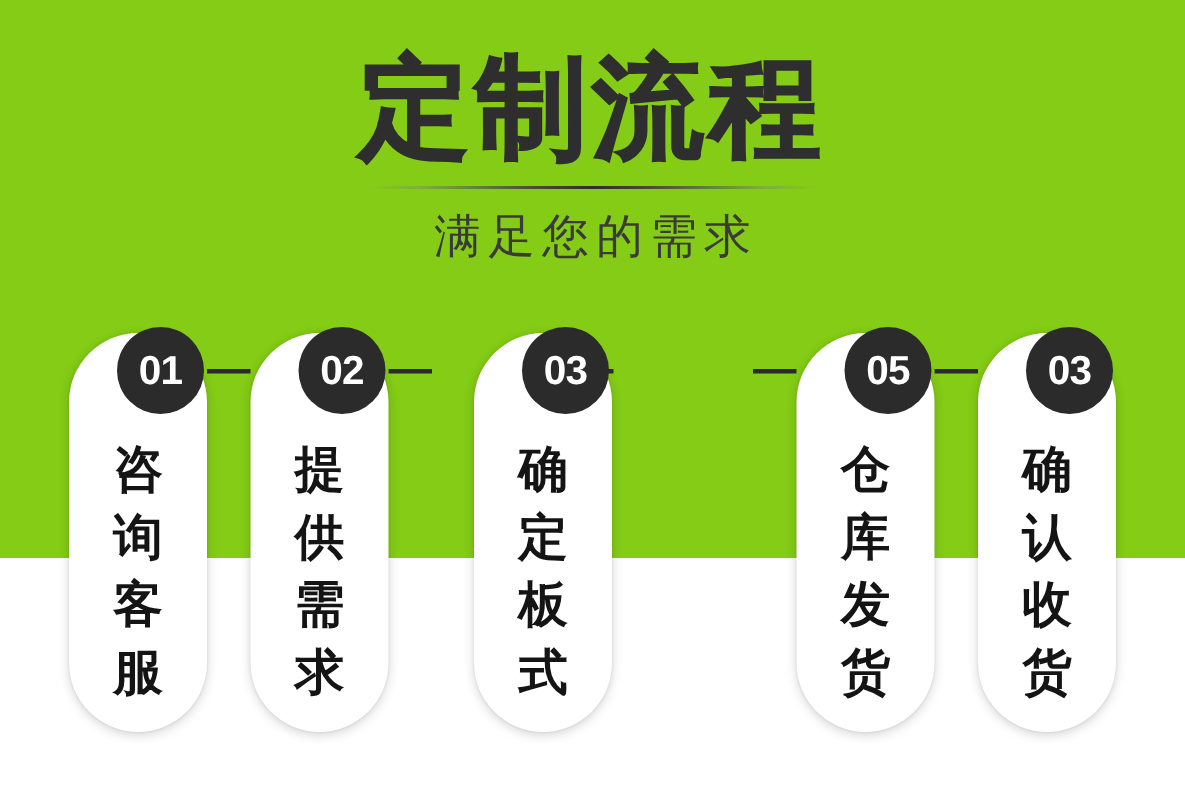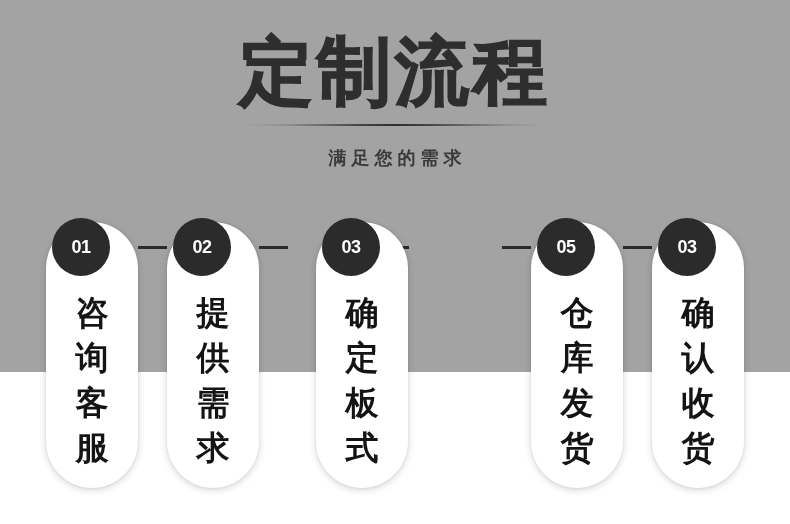--- a/index.html
+++ b/index.html
@@ -12,21 +12,21 @@
     background: #ffffff;
     font-family: "Liberation Sans", "DejaVu Sans", sans-serif;
     overflow: hidden;
     position: relative;
   }
 
   .page {
     position: relative;
     width: 790px;
     height: 372px;
-    background: #a3a3a3;
+    background: #84cc16;
   }
 
   
   .header {
     position: absolute;
     top: 0;
     left: 0;
     width: 790px;
     text-align: center;
   }
@@ -61,23 +61,23 @@
         rgba(60,60,60,0.9) 38%,
         rgba(45,45,45,1) 50%,
         rgba(60,60,60,0.9) 62%,
         rgba(120,120,120,0.35) 88%,
         rgba(160,160,160,0) 100%);
   }
 
   .subtitle {
     margin: 0;
     padding-top: 14px;
-    font-size: 18px;
+    font-size: 31px;
     line-height: 28px;
-    font-weight: 700;
+    font-weight: 400;
     color: #3a3a3a;
     letter-spacing: 5px;
     text-indent: 5px;
   }
 
   
   .steps {
     position: absolute;
     top: 218px;
     left: 46px;
@@ -116,30 +116,30 @@
     height: 266px;
     background: #ffffff;
     border-radius: 46px;
     box-shadow: 0 2px 7px rgba(0,0,0,0.17), 0 0 2px rgba(0,0,0,0.10);
     box-sizing: border-box;
   }
 
   .badge {
     position: absolute;
     top: -4px;
-    left: 6px;
+    left: 32px;
     width: 58px;
     height: 58px;
     border-radius: 50%;
     background: #2b2b2b;
     color: #ffffff;
     display: flex;
     align-items: center;
     justify-content: center;
-    font-size: 18px;
+    font-size: 27px;
     font-weight: 700;
     letter-spacing: -0.5px;
     font-family: "Liberation Sans", "DejaVu Sans", sans-serif;
     z-index: 3;
   }
 
   .card-label {
     position: absolute;
     top: 68px;
     left: 0;

